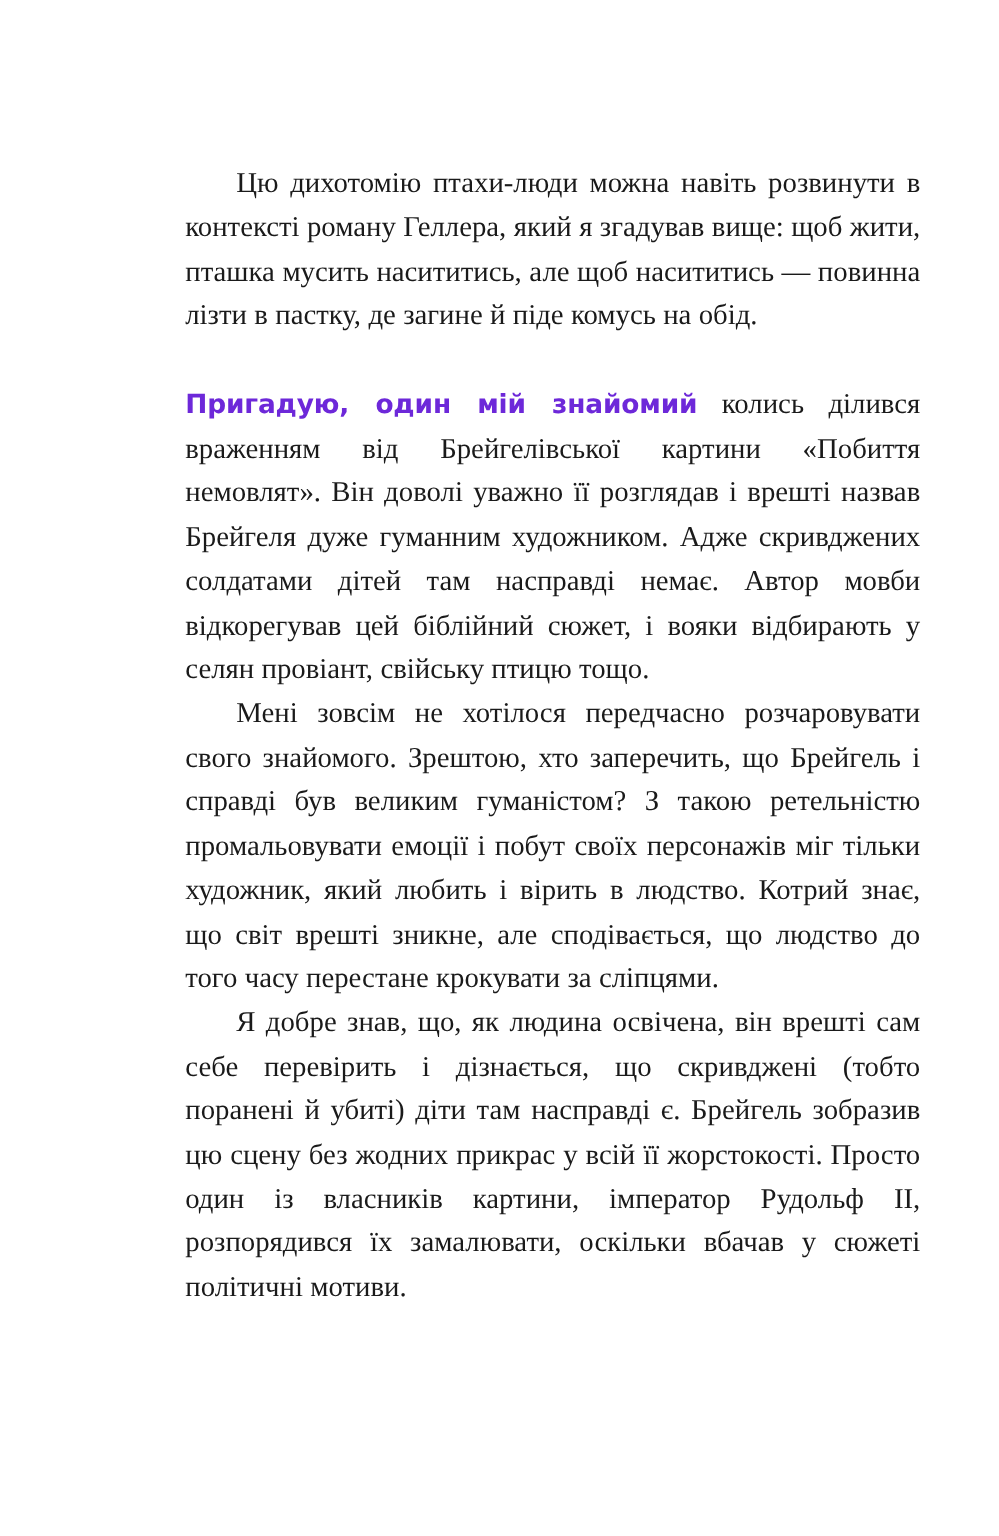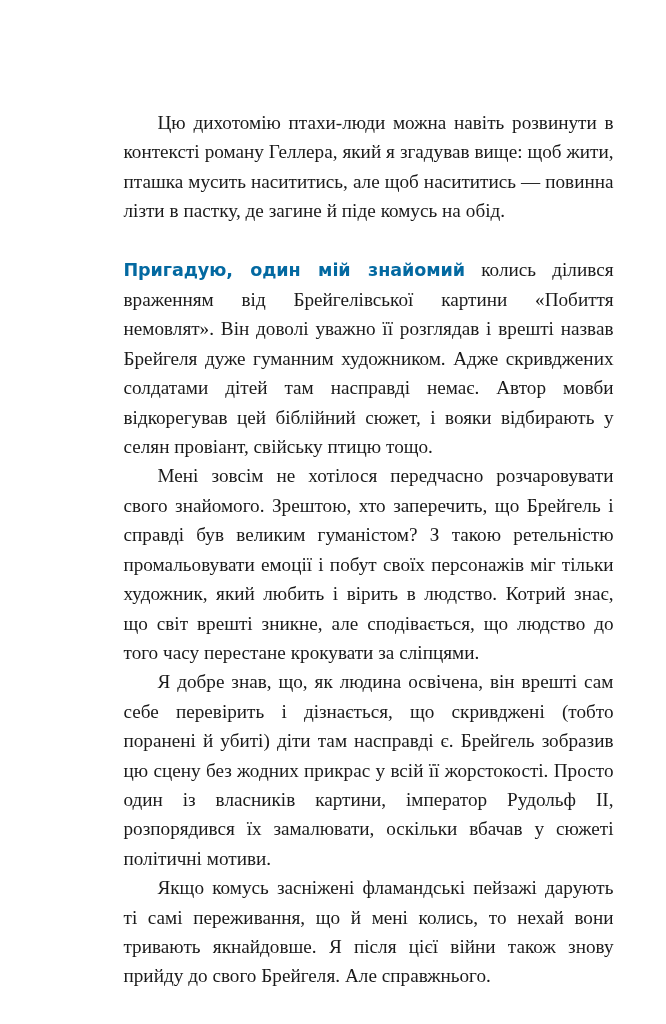--- a/index.html
+++ b/index.html
@@ -45,21 +45,21 @@
   }
 
   p.para.gap-before {
     margin-top: 29px;
   }
 
   .lead-in {
     font-family: "DejaVu Sans", "Liberation Sans", sans-serif;
     font-weight: 700;
     font-size: 17.6px;
-    color: #0369a1;
+    color: #6d28d9;
     letter-spacing: -0.1px;
   }
 </style>
 </head>
 <body>
 
 <div class="page">
   <div class="text-block">
 
     <p class="para">
@@ -71,18 +71,15 @@
     </p>
 
     <p class="para">
       <span>Мені зовсім не хотілося передчасно розчаровувати свого знайомого. Зрештою, хто заперечить, що Брейгель і справді був великим гуманістом? З такою ретельністю промальовувати емоції і побут своїх персонажів міг тільки художник, який любить і вірить в людство. Котрий знає, що світ врешті зникне, але сподівається, що людство до того часу перестане крокувати за сліпцями.</span>
     </p>
 
     <p class="para">
       <span>Я добре знав, що, як людина освічена, він врешті сам себе перевірить і дізнається, що скривджені (тобто поранені й убиті) діти там насправді є. Брейгель зобразив цю сцену без жодних прикрас у всій її жорстокості. Просто один із власників картини, імператор Рудольф II, розпорядився їх замалювати, оскільки вбачав у сюжеті політичні мотиви.</span>
     </p>
 
-    <p class="para">
-      <span>Якщо комусь засніжені фламандські пейзажі дарують ті самі переживання, що й мені колись, то нехай вони тривають якнайдовше. Я після цієї війни також знову прийду до свого Брейгеля. Але справжнього.</span>
-    </p>
 
   </div>
 </div>
 
 </body></html>

